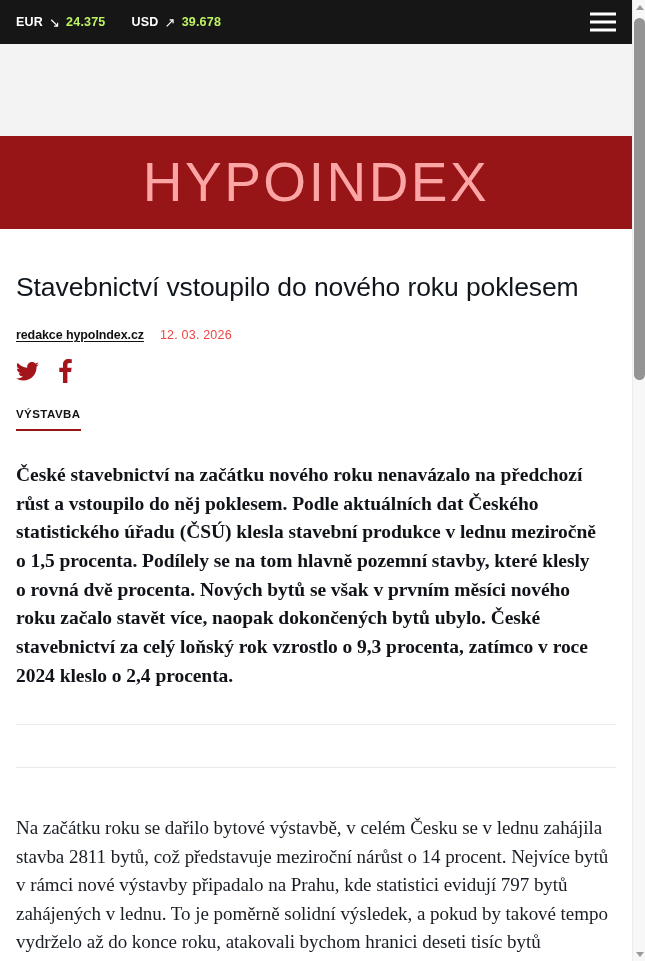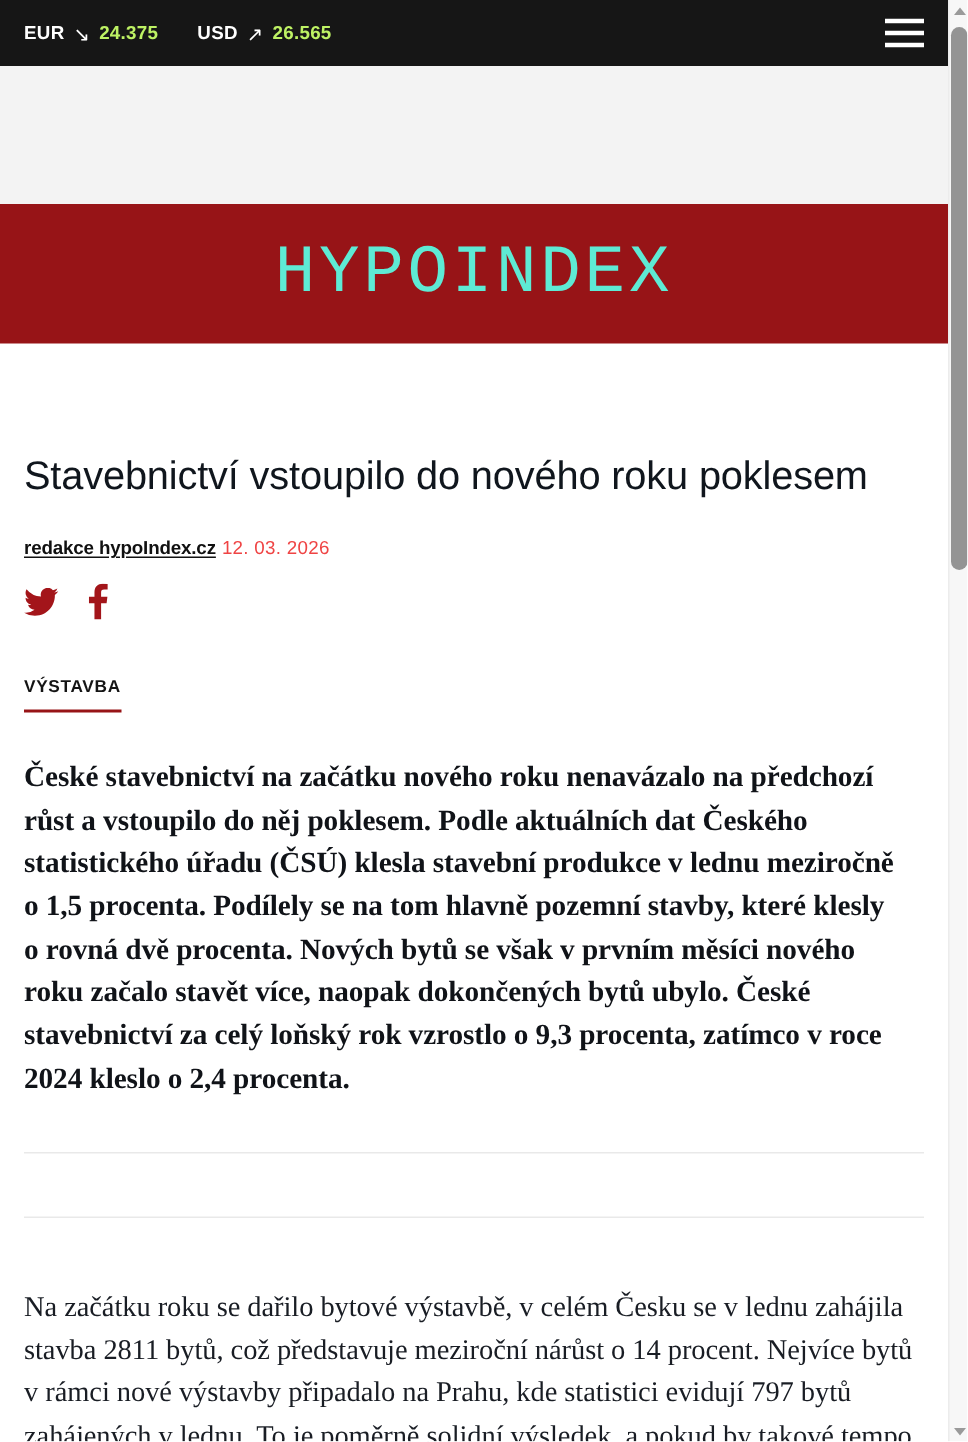--- a/index.html
+++ b/index.html
@@ -96,51 +96,51 @@
 
   
   .masthead {
     height: 93px;
     background: #971417;
     display: flex;
     align-items: center;
     justify-content: center;
   }
   .logo {
-    font-family: Liberation Mono, monospace;
-    color: #5eead4;
-    font-size: 45px;
+    font-family: Liberation Sans, sans-serif;
+    color: #fca5a5;
+    font-size: 55px;
     letter-spacing: 2.5px;
     font-weight: 400;
     line-height: 1;
     white-space: nowrap;
     user-select: none;
   }
 
   
   .article {
     padding: 0 16px;
   }
   .article-inner { max-width: 600px; }
 
   h1.title {
     font-family: "Liberation Sans", sans-serif;
     font-size: 26.5px;
     font-weight: 400;
     color: #10161d;
     line-height: 1.28;
-    margin: 72px 0 0 0;
+    margin: 42px 0 0 0;
     letter-spacing: -0.1px;
   }
 
   .meta {
     margin-top: 24px;
     display: flex;
     align-items: baseline;
-    gap: 4px;
+    gap: 16px;
     line-height: 1;
   }
   .meta .author {
     font-size: 12.5px;
     font-weight: 700;
     color: #111111;
     text-decoration: underline;
     text-underline-offset: 2px;
     letter-spacing: -0.1px;
     cursor: pointer;
@@ -161,21 +161,21 @@
   .social .sicon {
     cursor: pointer;
     display: inline-flex;
     align-items: center;
     justify-content: center;
     height: 24px;
   }
   .social svg { display: block; fill: #a3151a; }
 
   .tag-wrap {
-    margin-top: 40px;
+    margin-top: 26px;
     display: inline-block;
   }
   .tag-label {
     font-size: 11.5px;
     font-weight: 700;
     letter-spacing: .45px;
     color: #141414;
     line-height: 1;
     cursor: pointer;
   }
@@ -262,21 +262,21 @@
 
         <div class="rate">
           <span class="cur">EUR</span>
           <span class="arrow">↘</span>
           <span class="val">24.375</span>
         </div>
 
         <div class="rate">
           <span class="cur">USD</span>
           <span class="arrow">↗</span>
-          <span class="val">26.565</span>
+          <span class="val">39.678</span>
         </div>
 
       </div>
 
       <div class="burger">
         <span></span>
         <span></span>
         <span></span>
       </div>
     </div>

